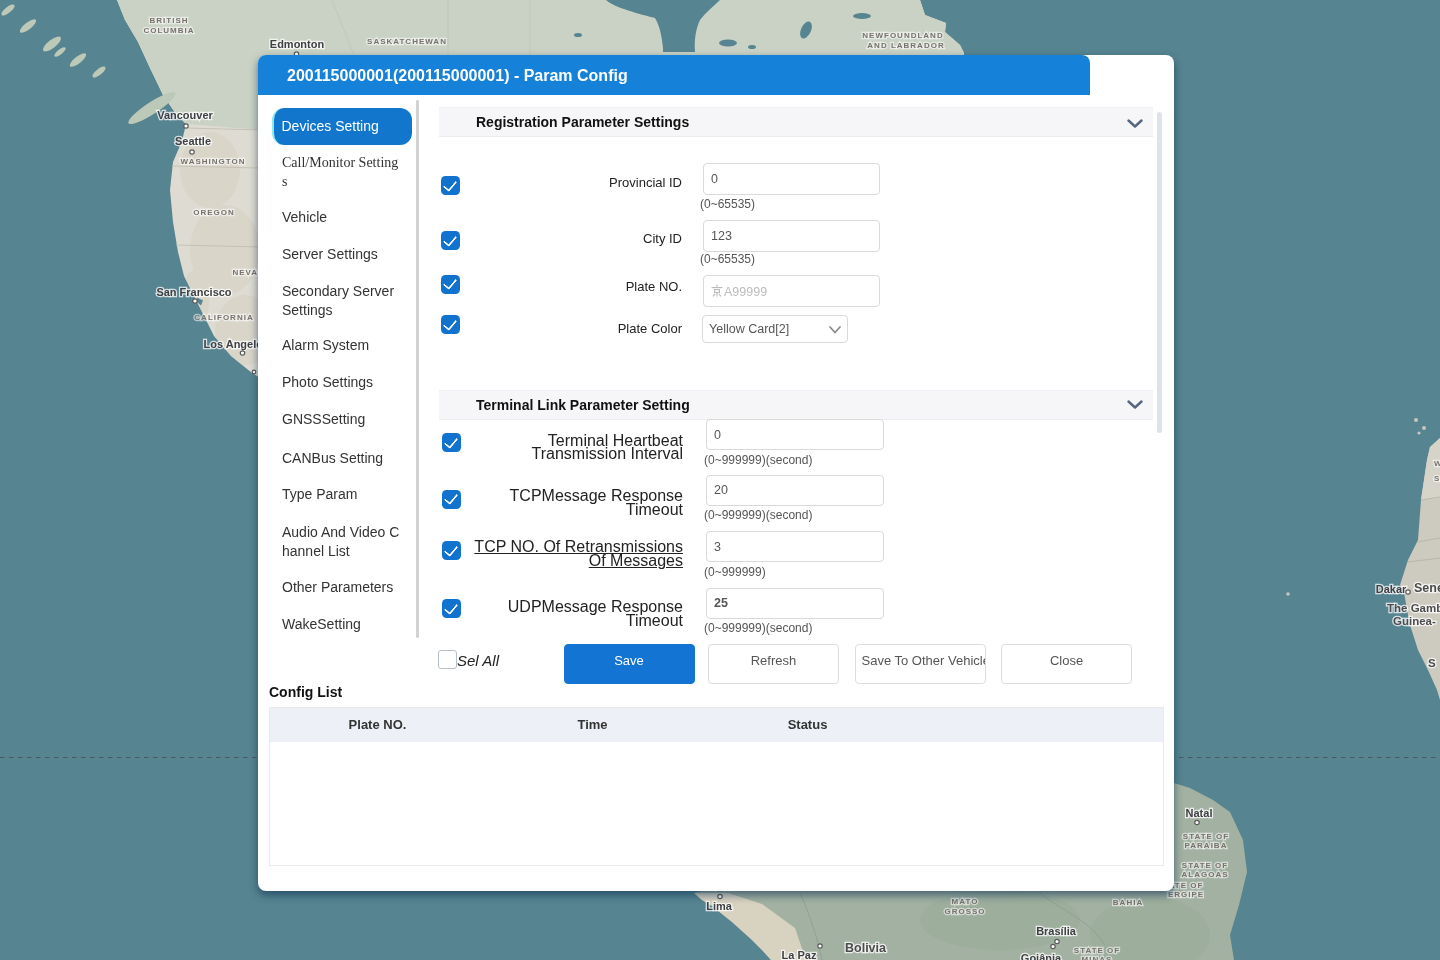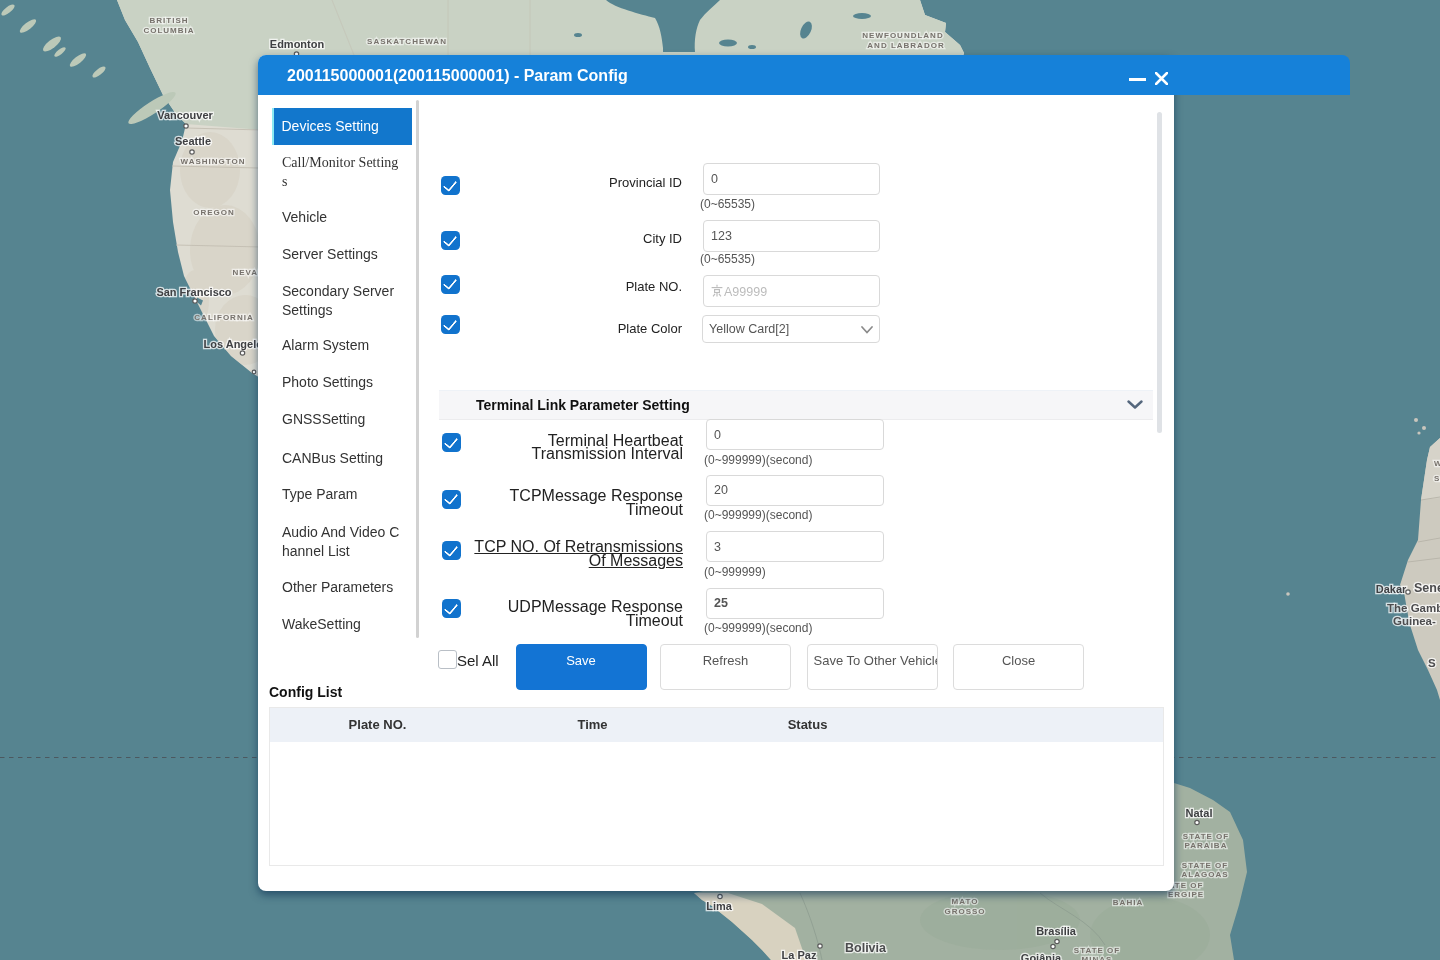--- a/index.html
+++ b/index.html
@@ -3,42 +3,42 @@
 <meta charset="utf-8">
 <style>
   * { margin:0; padding:0; box-sizing:border-box; }
   html,body { width:1440px; height:960px; overflow:hidden; font-family:"Liberation Sans", sans-serif; }
   #map { position:absolute; left:0; top:0; }
   .mlab { font-family:"Liberation Sans", sans-serif; fill:#3f4043; paint-order:stroke; stroke:#ffffff; stroke-width:2.6px; stroke-opacity:.75; }
   .city { font-size:11px; font-weight:bold; }
   .reg  { font-size:8px; letter-spacing:1px; fill:#77726c; font-weight:bold; stroke-opacity:.55;}
   .ctry { font-size:12.5px; font-weight:bold; fill:#4c4c4e; }
   .dlg { position:absolute; left:258px; top:55px; width:916px; height:836px; background:#fff; border-radius:8px; box-shadow:0 4px 9px rgba(8,45,80,.6); }
-  .tbar { position:absolute; left:0; top:0; width:1092px; height:40px; background:#1681d9; border-radius:8px 8px 0 0; }
+  .tbar { position:absolute; left:0; top:0; width:832px; height:40px; background:#1681d9; border-radius:8px 8px 0 0; }
   .tbar .txt { position:absolute; left:29px; top:0; line-height:41px; font-size:16px; font-weight:bold; color:#fff; }
   .mini { position:absolute; left:871px; top:23px; width:17px; height:2.6px; background:#fff; }
   .menu { position:absolute; left:13.5px; top:0; width:140px; font-size:14px; color:#333; }
   .mi { position:absolute; left:0; width:140px; line-height:19px; padding:0 10.5px; word-break:break-all; }
   .mi.sel { background:#1277cc; color:#fff; border-left:2.5px solid #8ceaf2; padding-left:8px; line-height:37px; }
   .sbar1 { position:absolute; left:158px; top:45px; width:3px; height:538px; background:#d2d2d2; border-radius:2px; }
   .sbar2 { position:absolute; left:899px; top:57px; width:5px; height:321px; background:#dfe2e6; border-radius:3px; }
   .band { position:absolute; left:181px; width:714px; background:#f6f6f8; border-top:1px solid #eef2f7; border-bottom:1px solid #ececee; }
   .band .bt { position:absolute; left:37px; font-size:14px; font-weight:bold; color:#111; }
   .cb { position:absolute; width:19px; height:19px; background:#1173cd; border-radius:4.5px; }
   .cb:after { content:''; position:absolute; left:5.2px; top:1.9px; width:6px; height:11px; border:solid #fff; border-width:0 2.6px 2.6px 0; border-radius:1.5px; transform:rotate(40deg); }
   .cbe { position:absolute; width:19px; height:19px; background:#fff; border:1.5px solid #b9bfc6; border-radius:3px; }
   .lbl { position:absolute; width:242px; font-size:13px; color:#222; text-align:right; line-height:14px; }
   .lbl2 { position:absolute; width:224px; font-size:16px; color:#222; text-align:right; line-height:13.7px; }
   .inp { position:absolute; border:1px solid #d9d9d9; border-radius:4px; background:#fff; font-size:12.5px; color:#555; }
   .inp .v { position:absolute; left:7px; top:50%; transform:translateY(-50%); }
   .ph { color:#bcbcbc; }
   .hint { position:absolute; font-size:12px; color:#555; }
-  .btn { position:absolute; top:588.5px; width:131px; height:46px; border:1px solid #dcdcdc; border-radius:4px; background:#fff; font-size:13px; color:#555; text-align:center; line-height:32px; overflow:hidden; white-space:nowrap; }
+  .btn { position:absolute; top:588.5px; width:131px; height:40px; border:1px solid #dcdcdc; border-radius:4px; background:#fff; font-size:13px; color:#555; text-align:center; line-height:32px; overflow:hidden; white-space:nowrap;margin-left:48px; }
   .btn.prim { background:#1374d4; border-color:#1374d4; color:#fff; }
-  .ftxt { position:absolute; font-size:15px; color:#222; }
+  .ftxt { position:absolute; font-size:15px; color:#222;font-style:italic; }
   .clist { position:absolute; left:11px; top:629px; font-size:14px; font-weight:bold; color:#111; }
   .tbl { position:absolute; left:11px; top:652px; width:895px; height:159px; border:1px solid #e9e9e9; }
   .thead { position:absolute; left:0; top:0; width:893px; height:34px; background:#edf1f7; }
   .th { position:absolute; top:0; width:215px; line-height:34px; text-align:center; font-size:13px; font-weight:bold; color:#333; }
 </style>
 </head>
 <body>
 <svg id="map" width="1440" height="960" viewBox="0 0 1440 960">
   <rect x="0" y="0" width="1440" height="960" fill="#568490"></rect>
   <defs>
@@ -181,37 +181,43 @@
 
 <div class="dlg">
   <div class="tbar">
     <span class="txt">200115000001(200115000001) - Param Config</span>
     <span class="mini"></span>
     <svg style="position:absolute;left:897px;top:17px" width="13" height="13" viewBox="0 0 13 13">
         <path d="M1,1 L12,12 M12,1 L1,12" stroke="#fff" stroke-width="2.5" stroke-linecap="round"></path>
       </svg>
   </div>
   <div class="menu">
-    <div class="mi sel" style="top:52.5px;height:37px;">Devices Setting</div>
+    <div class="mi sel" style="top:52.5px;height:37px;border-radius:12px;">Devices Setting</div>
     <div class="mi" style="top:98px;font-family:Liberation Serif, serif;">Call/Monitor Settings</div>
     <div class="mi" style="top:153.1px;">Vehicle</div>
     <div class="mi" style="top:189.5px;">Server Settings</div>
     <div class="mi" style="top:227.1px;">Secondary Server Settings</div>
     <div class="mi" style="top:281.4px;">Alarm System</div>
     <div class="mi" style="top:317.8px;">Photo Settings</div>
     <div class="mi" style="top:355.4px;">GNSSSetting</div>
     <div class="mi" style="top:393.6px;">CANBus Setting</div>
     <div class="mi" style="top:430px;">Type Param</div>
     <div class="mi" style="top:468.1px;">Audio And Video Channel List</div>
     <div class="mi" style="top:523.1px;">Other Parameters</div>
     <div class="mi" style="top:560.1px;">WakeSetting</div>
   </div>
   <div class="sbar1"></div>
   <div class="sbar2"></div>
 
+  <div class="band" style="top:52px;height:30px;">
+      <span class="bt" style="top:0;line-height:29px;">Registration Parameter Settings</span>
+    <svg style="position:absolute;left:688px;top:11px" width="16" height="10" viewBox="0 0 16 10">
+        <path d="M1.5,1.5 L8,7.5 L14.5,1.5" stroke="#55677d" stroke-width="2.4" fill="none" stroke-linecap="round" stroke-linejoin="round"></path>
+      </svg>
+  </div>
   <span class="cb" style="left:183px;top:121px;"></span>
   <span class="lbl" style="left:182px;top:121px;">Provincial ID</span>
   <span class="inp" style="left:445px;top:108px;width:177px;height:32px;">
       <span class="v">0</span>
     </span>
   <span class="hint" style="left:442px;top:142px;">(0~65535)</span>
   <span class="cb" style="left:183px;top:176px;"></span>
   <span class="lbl" style="left:182px;top:177px;">City ID</span>
   <span class="inp" style="left:445px;top:164.6px;width:177px;height:32px;">
       <span class="v">123</span>
@@ -226,21 +232,21 @@
             <path d="M0.6,3.6 L11.4,3.6"></path>
             <rect x="3.6" y="5.6" width="4.8" height="2.9"></rect>
             <path d="M6,8.5 L6,12.6"></path>
             <path d="M4,9.9 L2.1,12.4"></path>
             <path d="M8,9.9 L9.9,12.4"></path>
           </g>
         </svg>A99999</span>
     </span>
   <span class="cb" style="left:183px;top:260px;"></span>
   <span class="lbl" style="left:182px;top:266.5px;">Plate Color</span>
-  <span class="inp" style="left:444px;top:259.5px;width:178px;height:28px;">
+  <span class="inp" style="left:444px;top:259.5px;width:146px;height:28px;">
       <span class="v" style="left:6px;">Yellow Card[2]</span>
     <svg style="position:absolute;right:6px;top:10px" width="12" height="8" viewBox="0 0 12 8">
         <path d="M1,1 L6,6.5 L11,1" stroke="#8a8a8a" stroke-width="1.7" fill="none" stroke-linecap="round"></path>
       </svg>
   </span>
 
   <div class="band" style="top:308px;height:29.5px;margin-top:27px;">
       <span class="bt" style="top:0;line-height:29px;">Terminal Link Parameter Setting</span>
     <svg style="position:absolute;left:688px;top:9px" width="16" height="10" viewBox="0 0 16 10">
         <path d="M1.5,1.5 L8,7.5 L14.5,1.5" stroke="#55677d" stroke-width="2.4" fill="none" stroke-linecap="round" stroke-linejoin="round"></path>

